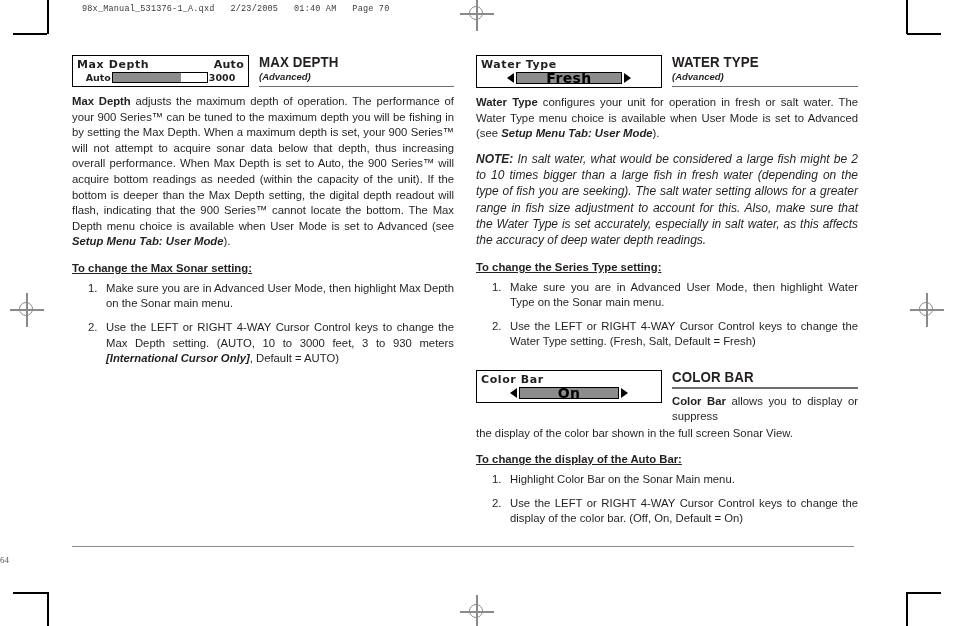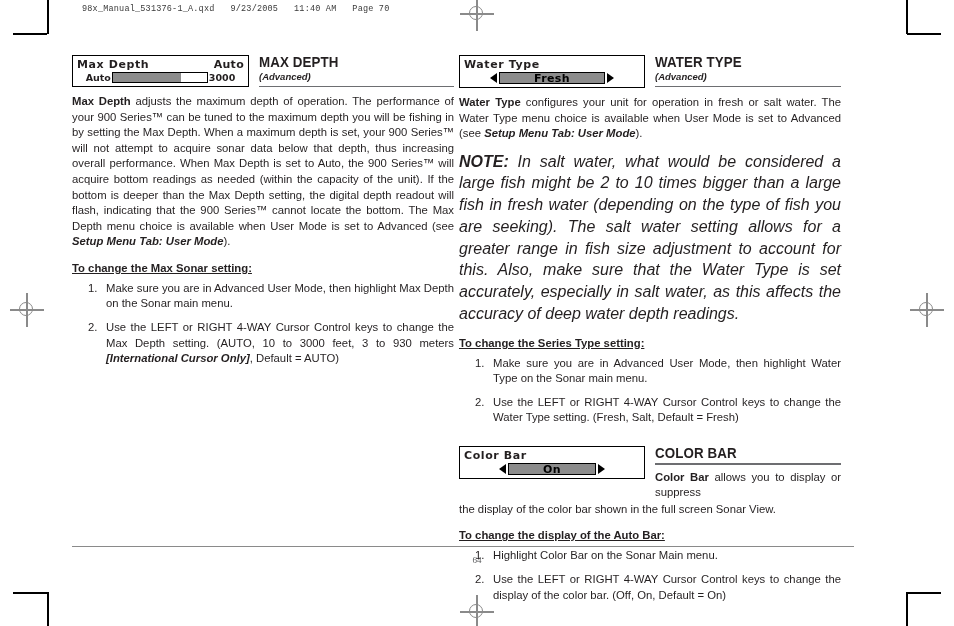--- a/index.html
+++ b/index.html
@@ -19,21 +19,21 @@
   .prepress{
     position:absolute;left:82px;top:4px;
     font-family:"Liberation Mono","DejaVu Sans Mono",monospace;
     font-size:8.5px;color:#3a3a3a;letter-spacing:.2px;white-space:pre;
   }
 
   
   .page{position:absolute;left:0;top:0;width:954px;height:626px;}
   .col{position:absolute;top:55px;width:382px;}
   .col-left{left:72px;}
-  .col-right{left:459px;}
+  .col-right{left:476px;}
 
   
   .section{position:relative;margin-bottom:0;}
   .sec-head{display:flex;align-items:flex-start;gap:10px;}
   .widget-wrap{flex:0 0 auto;}
   .head-wrap{flex:1 1 auto;min-width:0;padding-top:0px;}
 
   h2.title{
     font-family:"Liberation Sans Narrow","Liberation Sans",sans-serif;
     font-size:14.5px;font-weight:bold;letter-spacing:.1px;
@@ -67,37 +67,37 @@
   }
   .slider-text{font-size:9.5px;font-weight:bold;padding:0 1px;}
   .bar-track{
     height:11px;border:1.2px solid #000;background:#fff;box-sizing:border-box;
     display:flex;align-items:center;position:relative;
   }
   .bar-fill{background:#8c8c8c;height:100%;}
   .opt-bar{
     background:#8c8c8c;border:1.2px solid #000;box-sizing:border-box;
     height:12px;display:flex;align-items:center;justify-content:center;
-    font-size:11px;font-weight:bold;color:#000;letter-spacing:.4px;
+    font-size:14px;font-weight:bold;color:#000;letter-spacing:.4px;
   }
   .arrow{width:0;height:0;border-top:5.5px solid transparent;border-bottom:5.5px solid transparent;}
   .arrow-l{border-right:7px solid #000;margin-right:2px;}
   .arrow-r{border-left:7px solid #000;margin-left:2px;}
 
   
   p.body{
     font-size:11.3px;line-height:1.38;margin:6px 0 0 0;
     text-align:justify;color:#231f20;
   }
   p.body.first{margin-top:7px;}
   .b{font-weight:bold;}
   .bi{font-weight:bold;font-style:italic;}
 
   p.note{
-    font-size:16px;line-height:1.36;margin:9px 0 0 0;
+    font-size:12px;line-height:1.36;margin:9px 0 0 0;
     font-style:italic;text-align:justify;color:#231f20;
   }
   p.note .note-lbl{font-weight:bold;font-style:italic;}
 
   .subhead{
     font-size:11.3px;font-weight:bold;margin:12px 0 0 0;
     text-decoration:underline;display:inline-block;color:#231f20;
   }
   ol.steps{margin:5px 0 0 0;padding:0;list-style:none;counter-reset:step;}
   ol.steps li{
@@ -109,30 +109,30 @@
     content:counter(step) ".";position:absolute;left:16px;top:0;
     font-size:11.3px;
   }
 
   
   .flow-text{font-size:11.3px;line-height:1.38;text-align:justify;margin:0;}
 
   
   .footer-rule{position:absolute;left:72px;top:546px;width:782px;height:1px;background:#8a8a8a;}
   .folio{
-    position:absolute;left:0;top:555px;width:954px;text-align:center;
+    position:absolute;left:0;top:555px;width:954px;
     font-family:"Liberation Serif","DejaVu Serif",serif;font-size:9px;color:#58595b;
   }
 </style>
 </head>
 <body>
 
 <div class="page">
 
-  <div class="prepress">98x_Manual_531376-1_A.qxd   9/23/2005   11:40 AM   Page 70</div>
+  <div class="prepress">98x_Manual_531376-1_A.qxd   2/23/2005   01:40 AM   Page 70</div>
 
   <div class="crop" style="left:47px;top:0;width:1.6px;height:34px;"></div>
   <div class="crop" style="left:13px;top:33px;width:34px;height:1.6px;"></div>
   <div class="crop" style="left:906px;top:0;width:1.6px;height:34px;"></div>
   <div class="crop" style="left:907px;top:33px;width:34px;height:1.6px;"></div>
   <div class="crop" style="left:47px;top:592px;width:1.6px;height:34px;"></div>
   <div class="crop" style="left:13px;top:592px;width:34px;height:1.6px;"></div>
   <div class="crop" style="left:906px;top:592px;width:1.6px;height:34px;"></div>
   <div class="crop" style="left:907px;top:592px;width:34px;height:1.6px;"></div>
 
@@ -236,21 +236,21 @@
     <div class="section" style="margin-top:20px;">
       <div class="sec-head">
         <div class="widget-wrap">
           <div class="widget w-colorbar">
             <div class="w-row1">
               <span class="lbl">Color Bar</span>
               <span></span>
             </div>
             <div class="w-row2">
               <span class="arrow arrow-l"></span>
-              <span class="opt-bar" style="width:88px;">
+              <span class="opt-bar" style="width:100px;">
                 <span>On</span>
               </span>
               <span class="arrow arrow-r"></span>
             </div>
           </div>
         </div>
         <div class="head-wrap">
           <h2 class="title">COLOR BAR</h2>
           <div class="rule" style="margin-top:2px;"></div>
           <p class="flow-text" style="margin-top:5px;"><span class="b">Color Bar</span><span> allows you to display or suppress</span></p>

